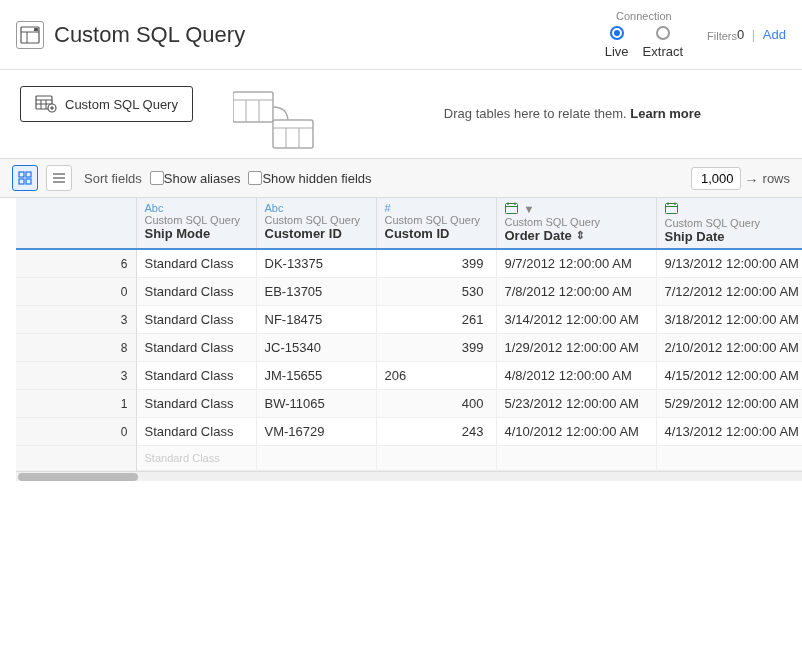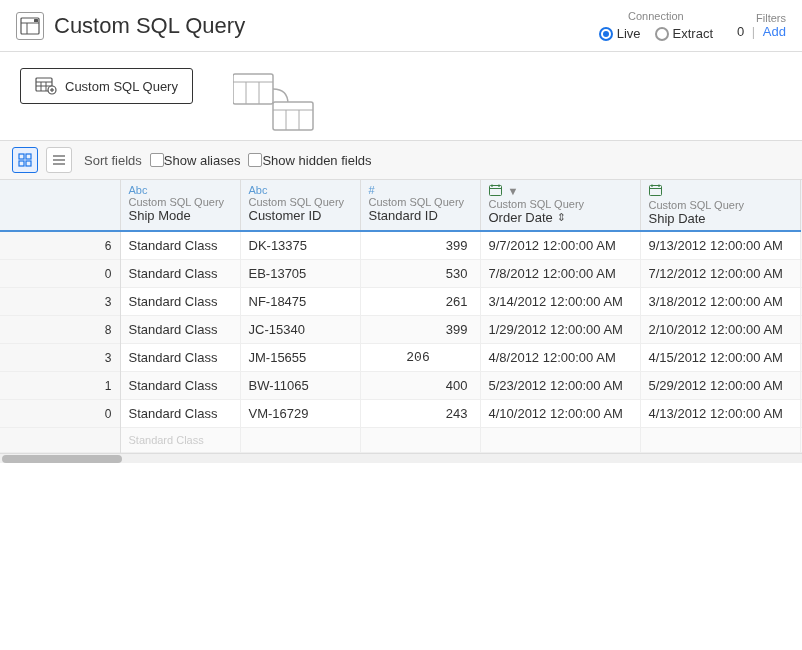--- a/index.html
+++ b/index.html
@@ -56,20 +56,21 @@
     .connection-options {
       display: flex;
       gap: 14px;
       align-items: center;
     }
     .radio-option {
       display: flex;
       align-items: center;
       gap: 4px;
       font-size: 13px;
+      flex-direction: column;
     }
     .radio-circle {
       width: 14px;
       height: 14px;
       border-radius: 50%;
       border: 2px solid #999;
       display: flex;
       align-items: center;
       justify-content: center;
     }
@@ -78,21 +79,20 @@
     }
     .radio-circle.selected::after {
       content: '';
       width: 6px;
       height: 6px;
       border-radius: 50%;
       background: #1a73e8;
     }
     .filters-group {
       display: flex;
-      flex-direction: column;
       align-items: flex-end;
     }
     .filters-label {
       font-size: 11px;
       color: #888;
     }
     .filters-row {
       display: flex;
       align-items: center;
       gap: 4px;
@@ -264,21 +264,21 @@
       vertical-align: top;
       min-width: 120px;
       font-weight: normal;
     }
     .col-header-source {
       font-size: 11px;
       color: #888;
       font-weight: normal;
     }
     .col-header-name {
-      font-weight: normal;
+      font-weight: bold;
       color: #333;
       font-size: 13px;
       display: flex;
       align-items: center;
       gap: 4px;
     }
     .col-type-icon {
       font-size: 11px;
       font-weight: normal;
     }
@@ -306,20 +306,21 @@
       font-size: 12px;
       padding-right: 4px;
     }
 
     
     .table-wrapper {
       overflow-x: hidden;
       overflow-y: auto;
       max-height: 320px;
       position: relative;
+      margin-left: 16px;
     }
 
     .bottom-scroll {
       display: flex;
       background: #f0f0f0;
       height: 10px;
       border-top: 1px solid #ddd;
     }
     .bottom-scroll-thumb {
       width: 120px;
@@ -399,20 +400,24 @@
           <path d="M40 17 Q55 17 55 32" stroke="#aaa" stroke-width="1.5" fill="none"></path>
 
           <rect x="40" y="30" width="40" height="28" rx="2" stroke="#aaa" stroke-width="1.5" fill="#fff"></rect>
           <line x1="40" y1="38" x2="80" y2="38" stroke="#aaa" stroke-width="1"></line>
           <line x1="53" y1="38" x2="53" y2="58" stroke="#aaa" stroke-width="1"></line>
           <line x1="66" y1="38" x2="66" y2="58" stroke="#aaa" stroke-width="1"></line>
         </svg>
       </div>
     </div>
     <div class="drag-area">
+      <div class="drag-subtitle">
+        <span>Drag tables here to relate them.</span>
+        <span class="learn-more">Learn more</span>
+      </div>
     </div>
   </div>
 </div>
 
 <div class="toolbar">
   <div class="view-btn active">
     <svg width="14" height="14" viewBox="0 0 14 14">
       <rect x="1" y="1" width="5" height="5" stroke="#1a73e8" stroke-width="1.2" fill="none"></rect>
       <rect x="8" y="1" width="5" height="5" stroke="#1a73e8" stroke-width="1.2" fill="none"></rect>
       <rect x="1" y="8" width="5" height="5" stroke="#1a73e8" stroke-width="1.2" fill="none"></rect>
@@ -428,41 +433,46 @@
   </div>
   <span class="sort-label">Sort fields</span>
   <label class="checkbox-option">
     <div class="checkbox-box"></div>
     <span>Show aliases</span>
   </label>
   <label class="checkbox-option">
     <div class="checkbox-box"></div>
     <span>Show hidden fields</span>
   </label>
+  <div class="rows-input-group">
+    <input class="rows-input" type="text" value="1,000" style="">
+    <span class="rows-arrow">→</span>
+    <span class="rows-label">rows</span>
+  </div>
 </div>
 
 <div class="table-wrapper">
   <table class="data-table">
     <thead>
       <tr>
         <th style="width:28px; background:#f0f4f8; border-right:1px solid #ddd;"></th>
         <th>
           <div class="col-type-icon col-type-text" style="font-size:11px; font-weight:normal;">Abc</div>
           <div class="col-header-source">Custom SQL Query</div>
           <div class="col-header-name">Ship Mode</div>
         </th>
         <th>
           <div class="col-type-icon col-type-text" style="font-size:11px; font-weight:normal;">Abc</div>
           <div class="col-header-source">Custom SQL Query</div>
           <div class="col-header-name">Customer ID</div>
         </th>
         <th>
           <div class="col-type-icon col-type-number" style="font-size:11px; font-weight:normal;">#</div>
           <div class="col-header-source">Custom SQL Query</div>
-          <div class="col-header-name">Standard ID</div>
+          <div class="col-header-name">Custom ID</div>
         </th>
         <th style="min-width:160px;">
           <div style="display:flex; align-items:center; gap:4px;">
             <div class="col-type-icon col-type-date" style="font-size:11px; font-weight:normal;">
               <svg width="13" height="12" viewBox="0 0 13 12">
                   <rect x="0.5" y="1.5" width="12" height="10" rx="1" stroke="#3a7d44" stroke-width="1" fill="none"></rect>
                   <line x1="0.5" y1="4.5" x2="12.5" y2="4.5" stroke="#3a7d44" stroke-width="1"></line>
                   <line x1="3" y1="0.5" x2="3" y2="3" stroke="#3a7d44" stroke-width="1.2"></line>
                   <line x1="10" y1="0.5" x2="10" y2="3" stroke="#3a7d44" stroke-width="1.2"></line>
                 </svg>
@@ -524,21 +534,21 @@
       <td>JC-15340</td>
       <td style="text-align:right; padding-right:12px;">399</td>
       <td>1/29/2012 12:00:00 AM</td>
       <td>2/10/2012 12:00:00 AM</td>
       <td style="width:8px; padding:0; background:#f7f7f7; border:none;"></td>
     </tr>
         <tr>
       <td class="row-num">3</td>
       <td>Standard Class</td>
       <td>JM-15655</td>
-      <td style="text-align:center; padding-right:12px;font-family:Liberation Mono, monospace;">206</td>
+      <td style="text-align:left; padding-right:12px;">206</td>
       <td>4/8/2012 12:00:00 AM</td>
       <td>4/15/2012 12:00:00 AM</td>
       <td style="width:8px; padding:0; background:#f7f7f7; border:none;"></td>
     </tr>
         <tr>
       <td class="row-num">1</td>
       <td>Standard Class</td>
       <td>BW-11065</td>
       <td style="text-align:right; padding-right:12px;">400</td>
       <td>5/23/2012 12:00:00 AM</td>

